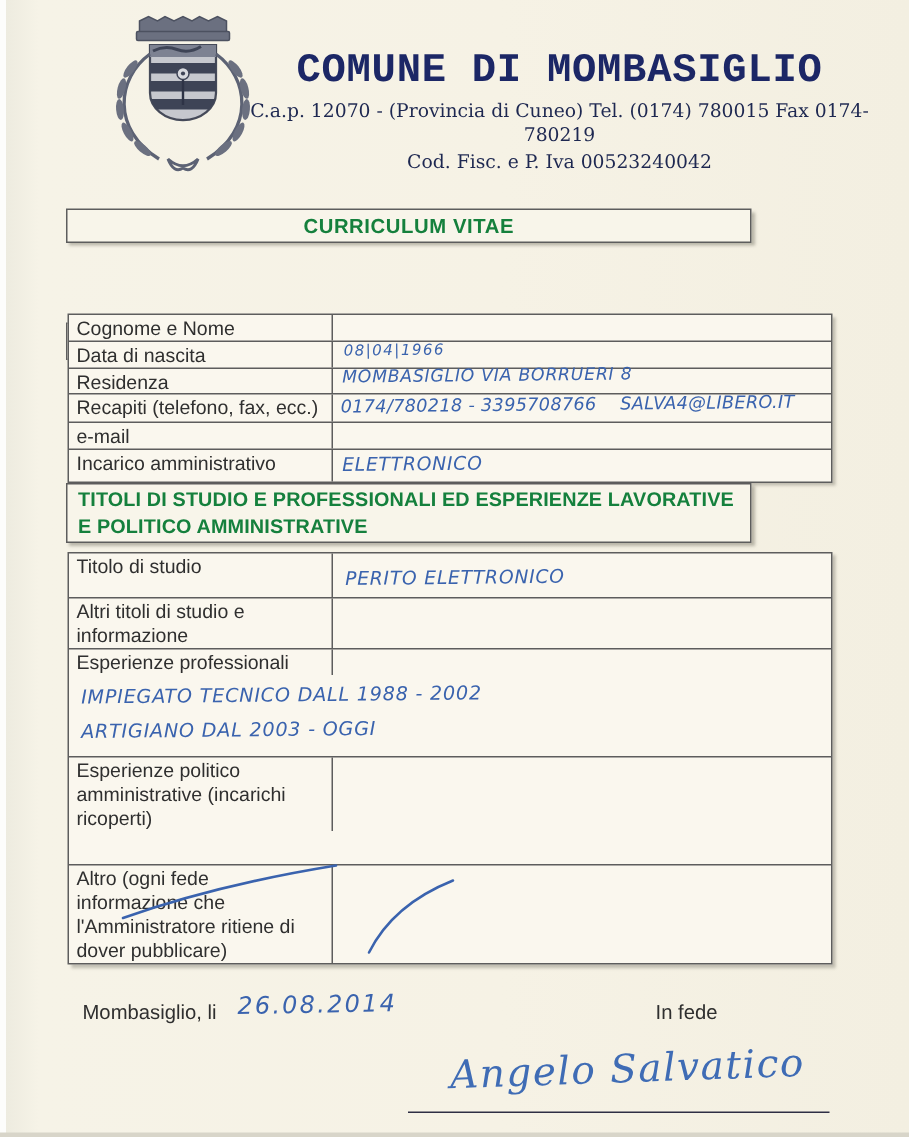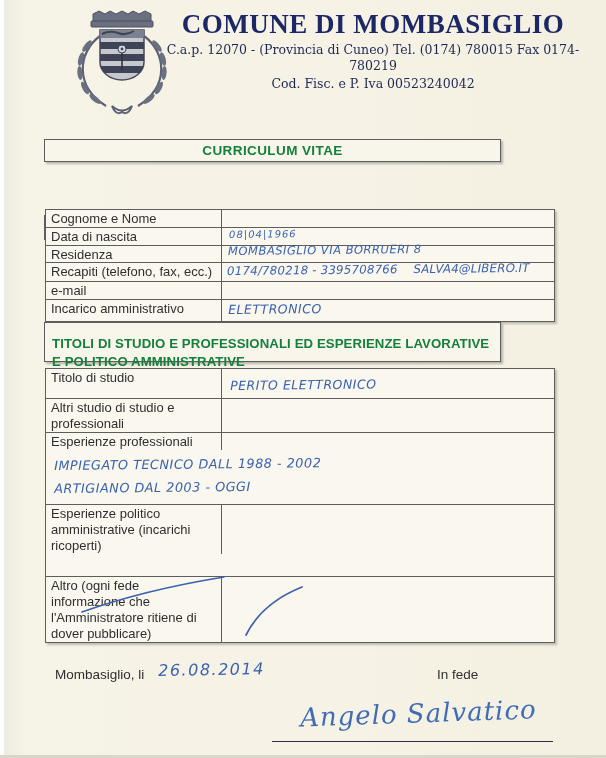--- a/index.html
+++ b/index.html
@@ -7,32 +7,32 @@
     position:relative;width:606px;height:758px;overflow:hidden;
     background:linear-gradient(90deg,#eceade 0px,#f6f3e7 26px,#f6f2e5 55%,#f3efe1 100%);
     font-family:"Liberation Sans",sans-serif;color:#333;
   }
   .scan-strip{position:absolute;left:0;top:0;width:4px;height:758px;background:#fdfdfb;}
   .scan-bottom{position:absolute;left:0;bottom:0;width:100%;height:3px;background:#d8d5c9;}
 
   
   .crest{position:absolute;left:60px;top:4px;width:124px;height:120px;}
   .hdr{position:absolute;left:150px;top:8px;width:446px;text-align:center;color:#1c2766;}
-  .hdr-title{font-family:Liberation Serif, serif;font-weight:bold;font-size:27px;letter-spacing:.5px;line-height:32px;}
+  .hdr-title{font-family:Liberation Mono, monospace;font-weight:bold;font-size:27px;letter-spacing:.5px;line-height:32px;margin-top:24px;}
   .hdr-line{font-family:"DejaVu Serif","Liberation Serif",serif;font-size:12.5px;color:#1e2851;line-height:16px;margin-top:2px;}
 
   
   .boxed{
     position:absolute;left:44px;width:457px;background:#f8f5ea;
     border:1px solid #5d5d5d;box-shadow:2px 2px 2px rgba(110,108,95,.45);
     box-sizing:border-box;font-weight:bold;color:#15803d;
   }
   .box-cv{top:139px;height:23px;line-height:21px;text-align:center;font-size:13.5px;letter-spacing:.4px;}
   .box-info{top:171px;height:25px;line-height:23px;padding-left:7px;font-size:14.5px;letter-spacing:.2px;margin-top:44px;}
-  .box-titoli{top:322px;height:40px;padding:12px 7px;font-size:13.2px;line-height:18px;letter-spacing:.1px;}
+  .box-titoli{top:322px;height:40px;padding:1px 7px;font-size:13.2px;line-height:18px;letter-spacing:.1px;}
 
   
   .tbl{
     position:absolute;left:45px;width:508px;background:#faf7ee;
     border:1px solid #5d5d5d;box-shadow:2px 2px 2px rgba(110,108,95,.4);
     box-sizing:content-box;
   }
   .t1{top:209px;}
   .t2{top:368px;}
   .trow{display:flex;border-bottom:1px solid #5d5d5d;box-sizing:border-box;}
@@ -168,21 +168,21 @@
   <div class="boxed box-titoli">TITOLI DI STUDIO E PROFESSIONALI ED ESPERIENZE LAVORATIVE E POLITICO AMMINISTRATIVE</div>
 
   <div class="tbl t2">
     <div class="trow rh30">
       <div class="lbl">Titolo di studio</div>
       <div class="val">
         <span class="hand hw-study">PERITO ELETTRONICO</span>
       </div>
     </div>
     <div class="trow rh33">
-      <div class="lbl">Altri studio di studio e professionali</div>
+      <div class="lbl">Altri titoli di studio e informazione</div>
       <div class="val"></div>
     </div>
     <div class="trow rh72">
       <div class="lbl">Esperienze professionali</div>
       <div class="val">
         <span class="hand hw-exp1">IMPIEGATO TECNICO DALL 1988 - 2002</span>
         <span class="hand hw-exp2">ARTIGIANO DAL 2003 - OGGI</span>
       </div>
     </div>
     <div class="trow rh72">

